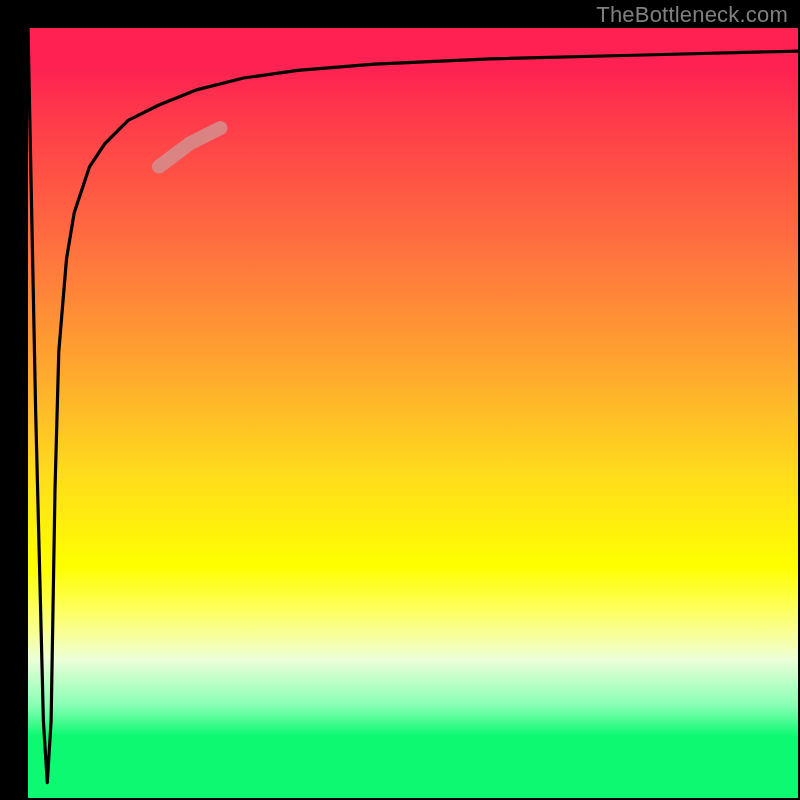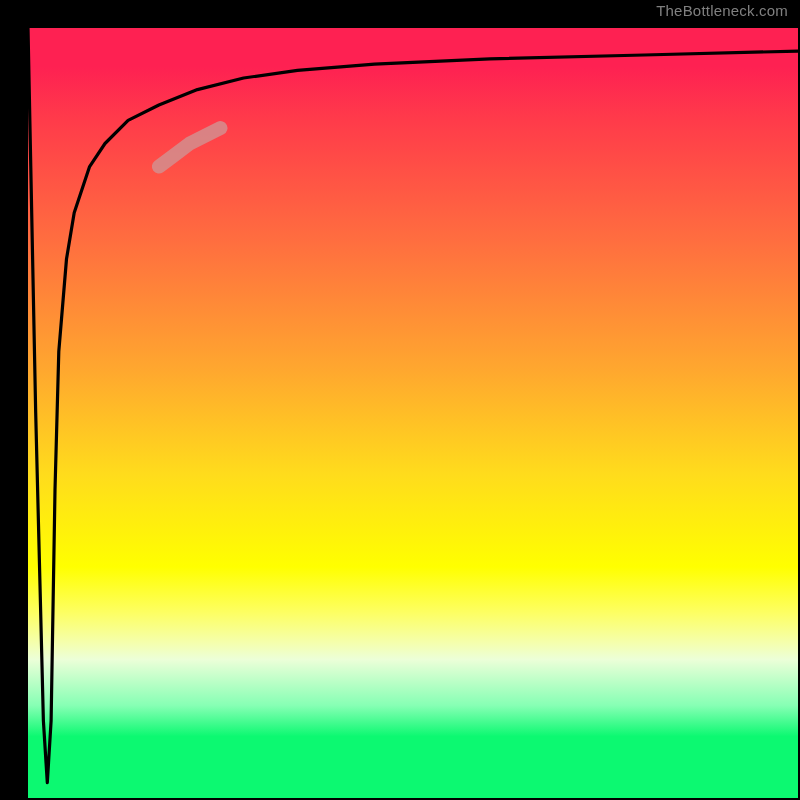--- a/index.html
+++ b/index.html
@@ -15,21 +15,21 @@
     position: relative;
     width: 800px;
     height: 800px;
     background: #000;
   }
   .watermark {
     position: absolute;
     top: 2px;
     right: 12px;
     color: #808080;
-    font-size: 15px;
+    font-size: 22px;
     font-weight: 400;
     letter-spacing: 0.2px;
     z-index: 5;
   }
   .plot-area {
     position: absolute;
     left: 28px;
     top: 28px;
     width: 770px;
     height: 770px;

